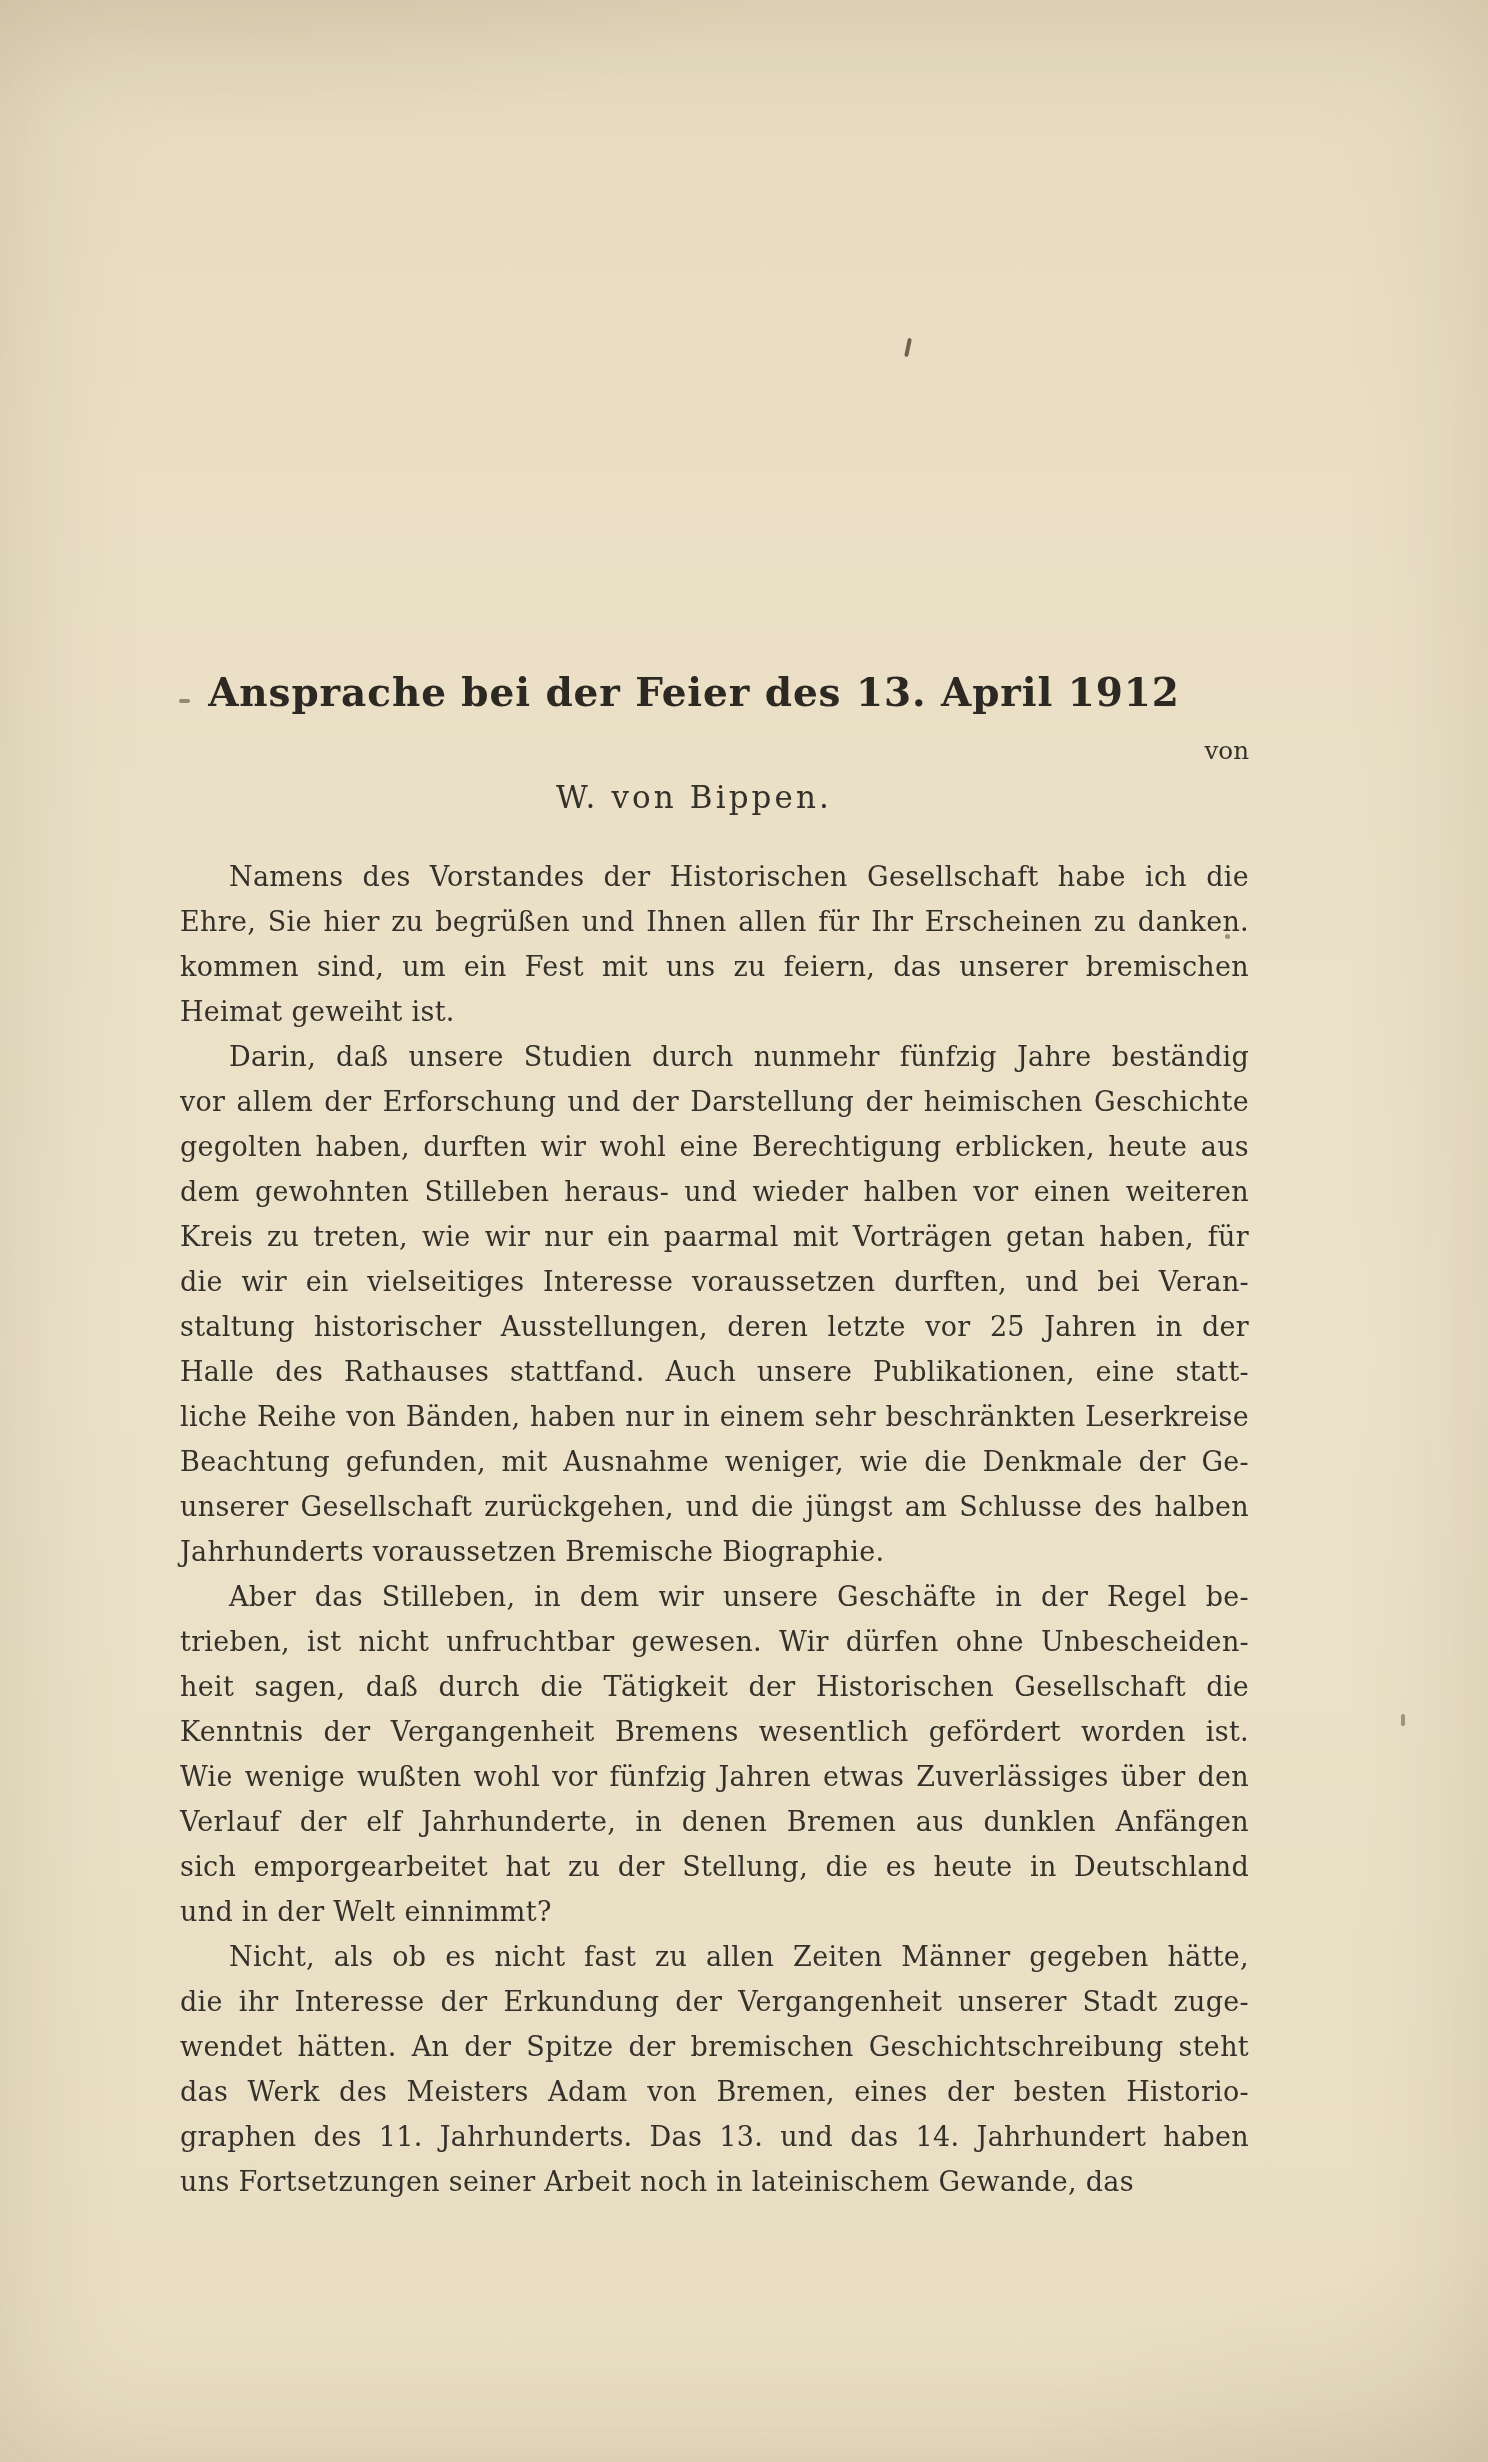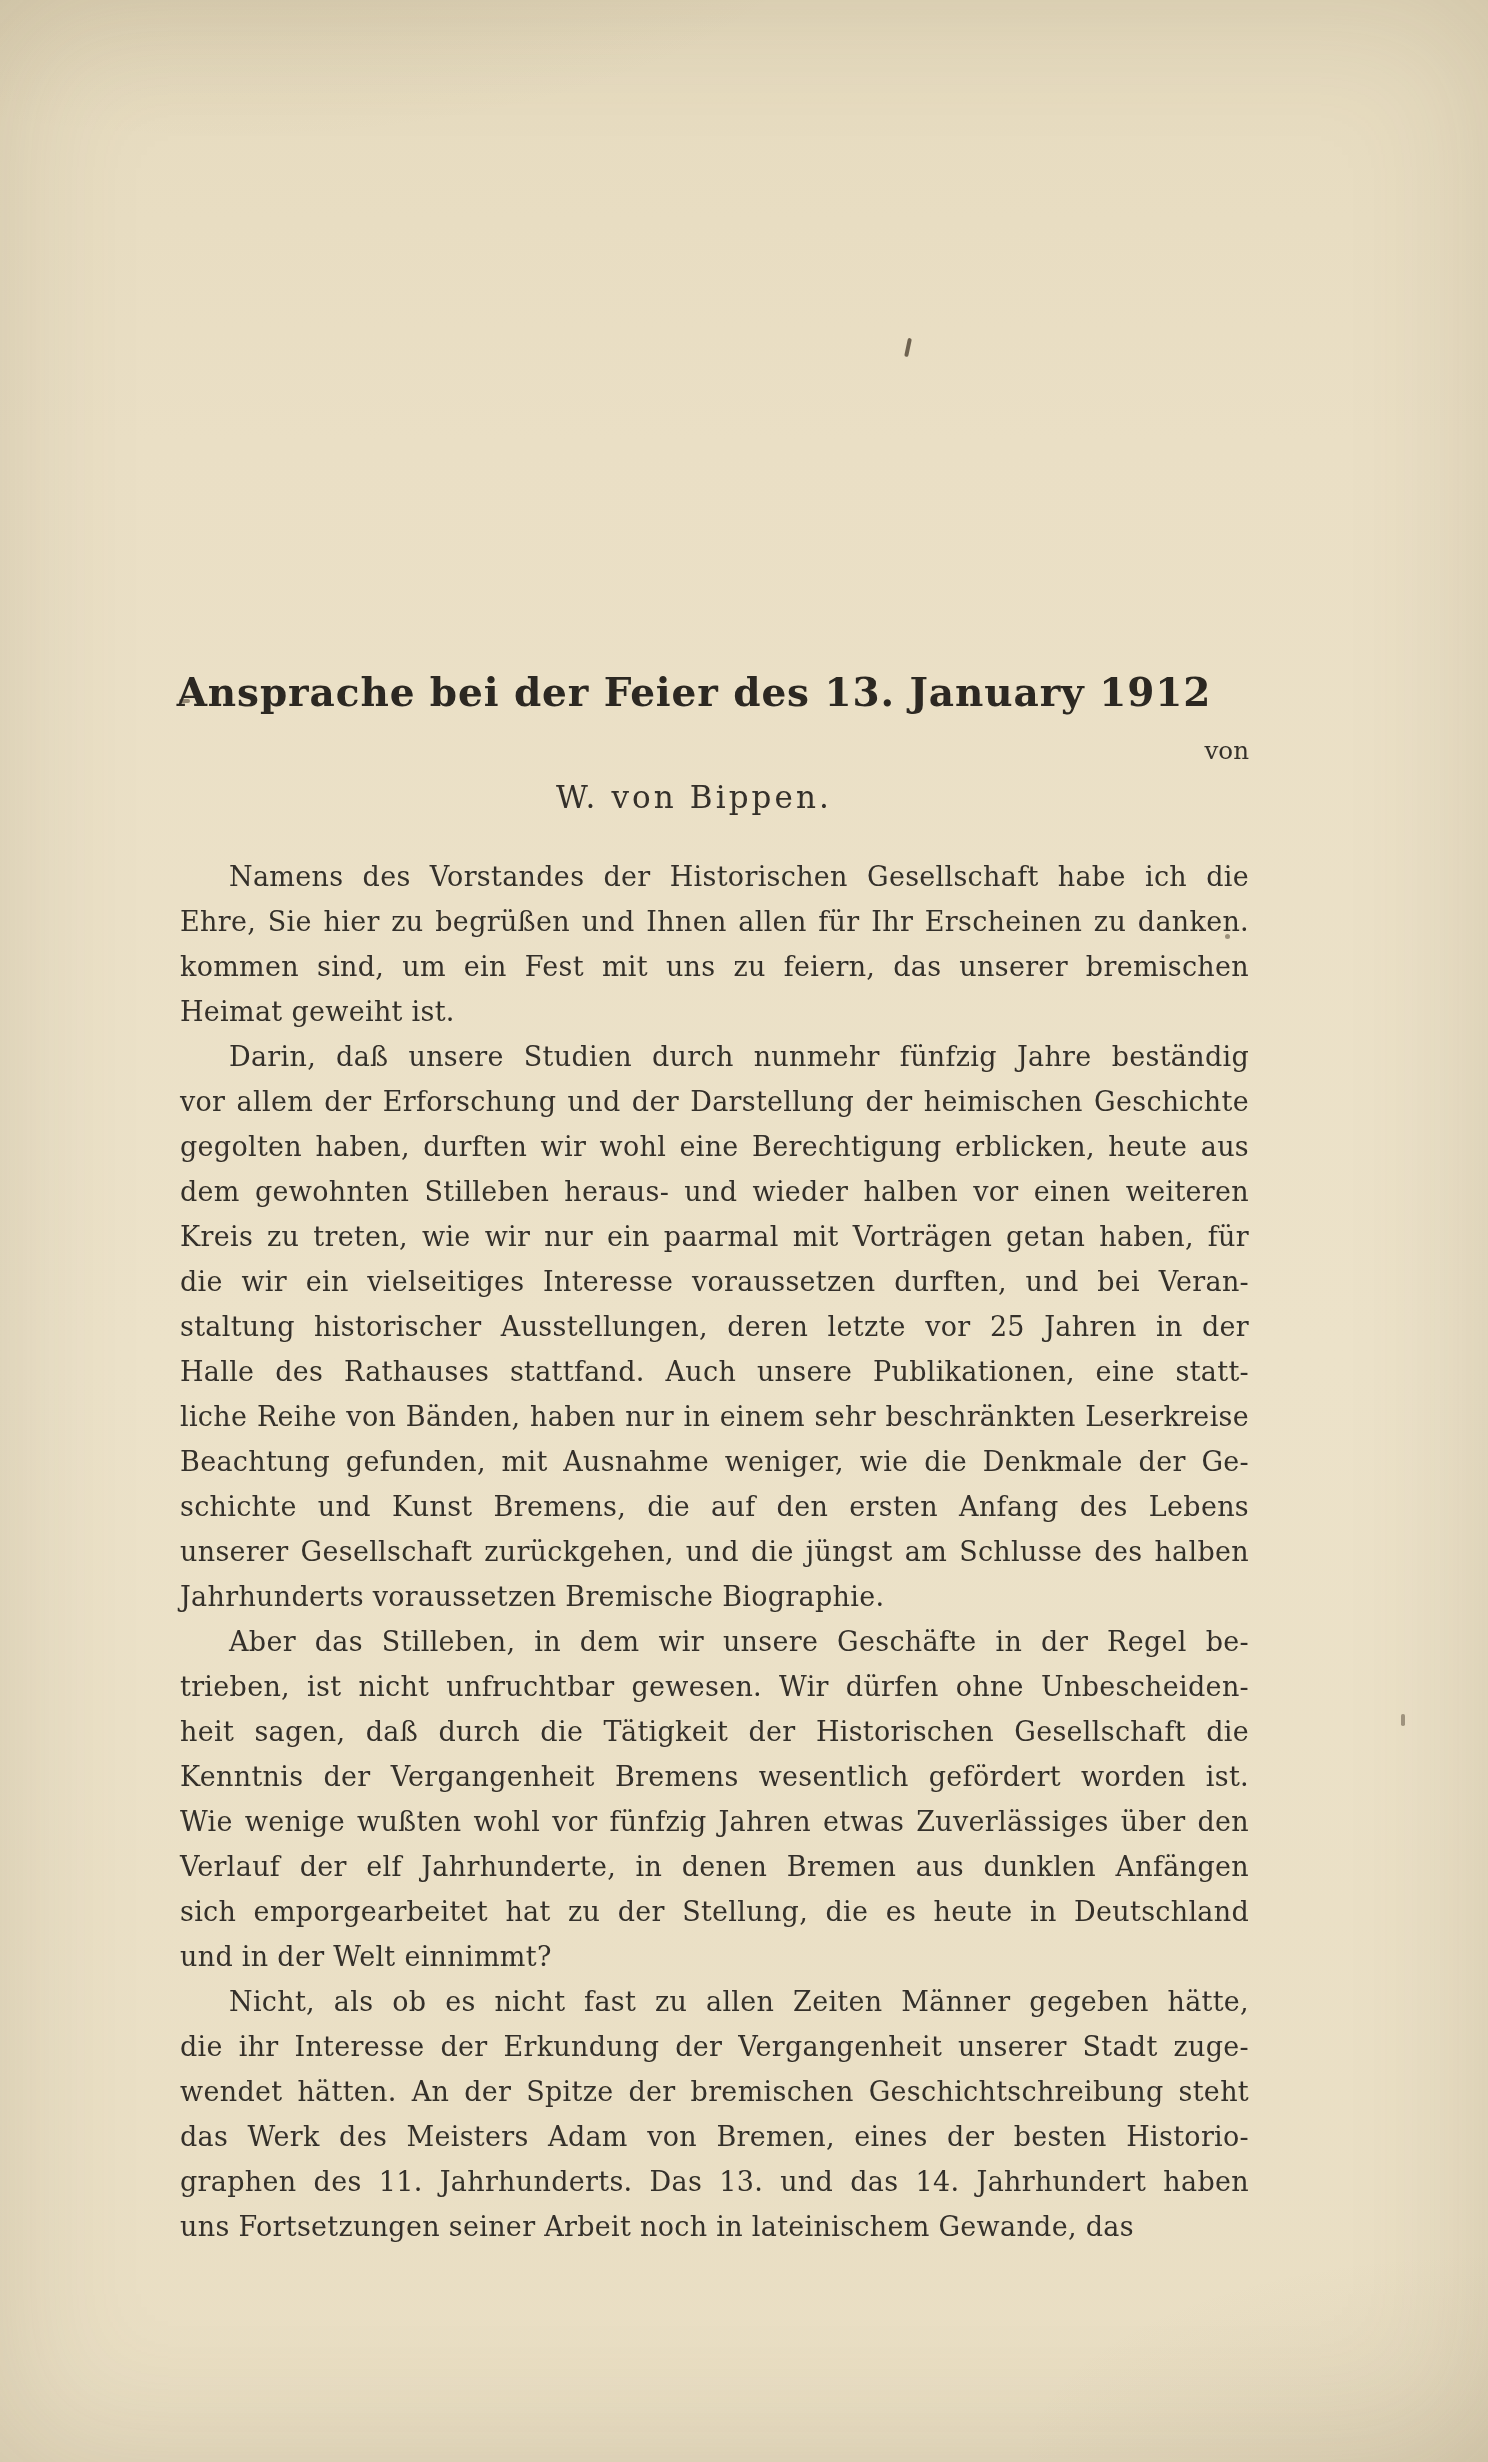--- a/index.html
+++ b/index.html
@@ -112,39 +112,38 @@
 <body>
 
 <div class="page">
 
   <span class="speck apostrophe"></span>
   <span class="speck title-dot"></span>
   <span class="speck margin-mark"></span>
   <span class="speck tiny-dot"></span>
 
   <div class="content">
-    <h1 class="title">Ansprache bei der Feier des 13. January 1912</h1>
+    <h1 class="title">Ansprache bei der Feier des 13. April 1912</h1>
     <div class="byline">von</div>
     <div class="author">W. von Bippen.</div>
     <div class="body-text">
         <div class="line first">Namens des Vorstandes der Historischen Gesellschaft habe ich die</div>
         <div class="line">Ehre, Sie hier zu begrüßen und Ihnen allen für Ihr Erscheinen zu danken.</div>
         <div class="line">kommen sind, um ein Fest mit uns zu feiern, das unserer bremischen</div>
         <div class="line last">Heimat geweiht ist.</div>
         <div class="line first">Darin, daß unsere Studien durch nunmehr fünfzig Jahre beständig</div>
         <div class="line">vor allem der Erforschung und der Darstellung der heimischen Geschichte</div>
         <div class="line">gegolten haben, durften wir wohl eine Berechtigung erblicken, heute aus</div>
         <div class="line">dem gewohnten Stilleben heraus- und wieder halben vor einen weiteren</div>
         <div class="line">Kreis zu treten, wie wir nur ein paarmal mit Vorträgen getan haben, für</div>
         <div class="line">die wir ein vielseitiges Interesse voraussetzen durften, und bei Veran-</div>
         <div class="line">staltung historischer Ausstellungen, deren letzte vor 25 Jahren in der</div>
         <div class="line">Halle des Rathauses stattfand. Auch unsere Publikationen, eine statt-</div>
         <div class="line">liche Reihe von Bänden, haben nur in einem sehr beschränkten Leserkreise</div>
         <div class="line">Beachtung gefunden, mit Ausnahme weniger, wie die Denkmale der Ge-</div>
-        <div class="line">schichte und Kunst Bremens, die auf den ersten Anfang des Lebens</div>
         <div class="line">unserer Gesellschaft zurückgehen, und die jüngst am Schlusse des halben</div>
         <div class="line last">Jahrhunderts voraussetzen Bremische Biographie.</div>
         <div class="line first">Aber das Stilleben, in dem wir unsere Geschäfte in der Regel be-</div>
         <div class="line">trieben, ist nicht unfruchtbar gewesen. Wir dürfen ohne Unbescheiden-</div>
         <div class="line">heit sagen, daß durch die Tätigkeit der Historischen Gesellschaft die</div>
         <div class="line">Kenntnis der Vergangenheit Bremens wesentlich gefördert worden ist.</div>
         <div class="line">Wie wenige wußten wohl vor fünfzig Jahren etwas Zuverlässiges über den</div>
         <div class="line">Verlauf der elf Jahrhunderte, in denen Bremen aus dunklen Anfängen</div>
         <div class="line">sich emporgearbeitet hat zu der Stellung, die es heute in Deutschland</div>
         <div class="line last">und in der Welt einnimmt?</div>

